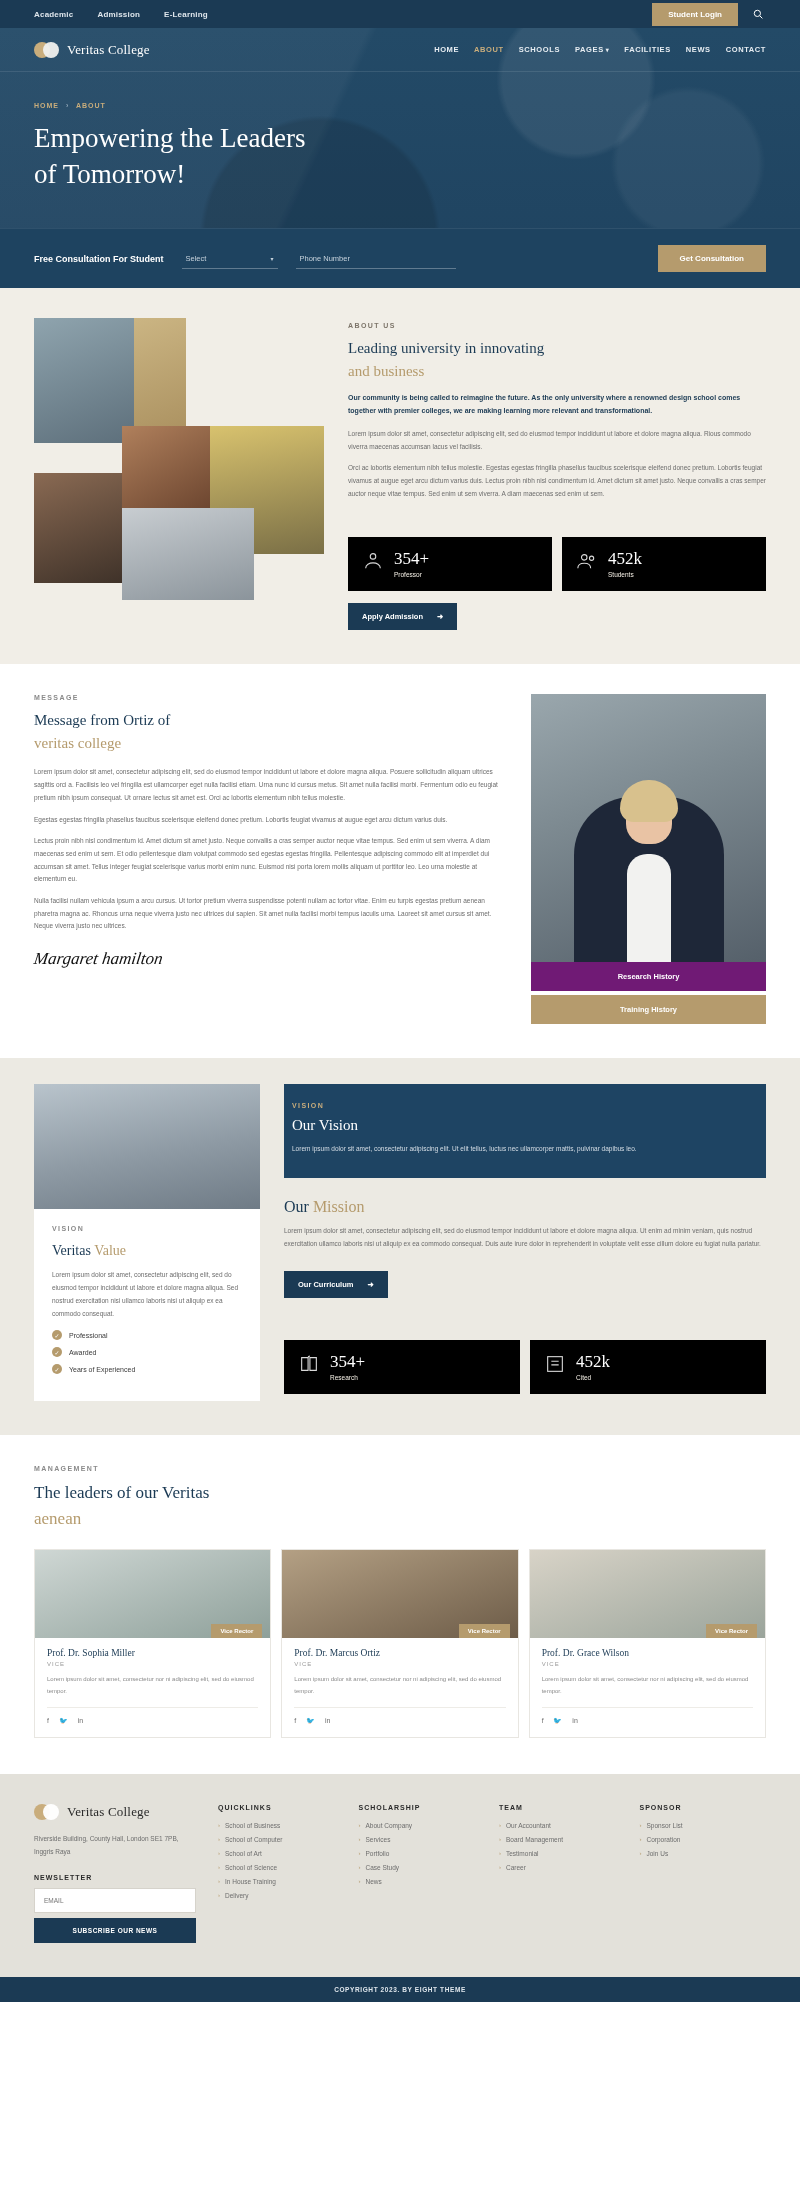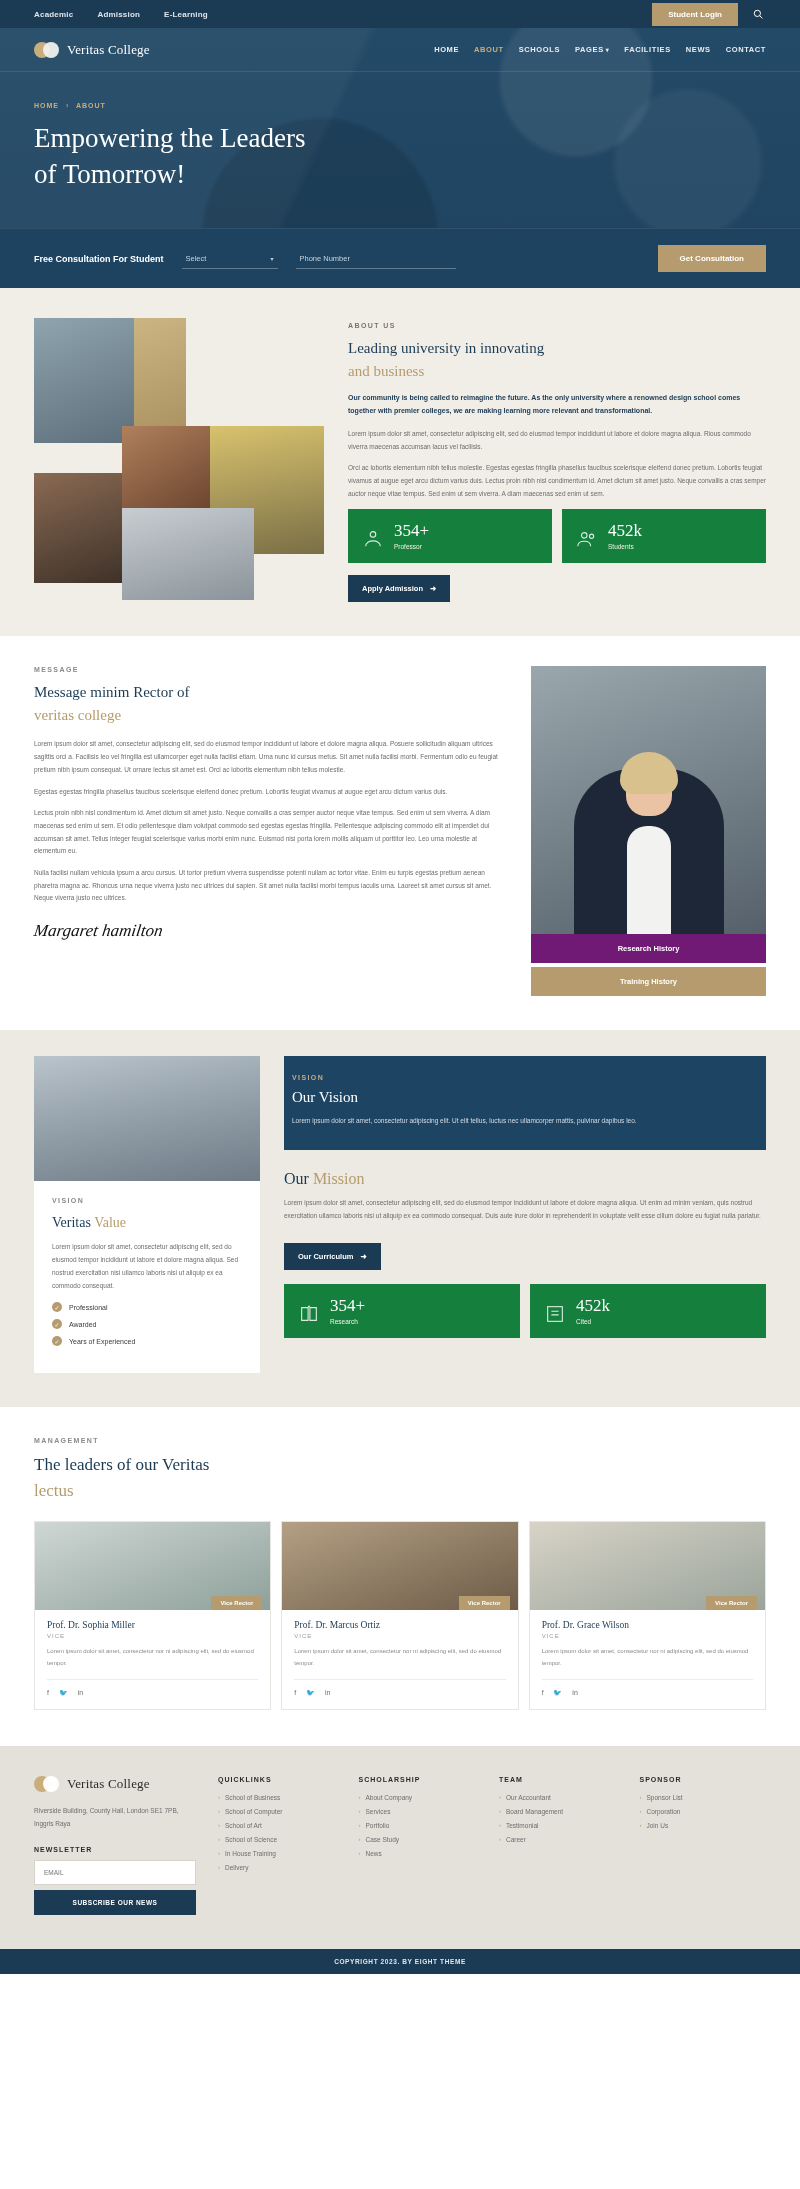--- a/index.html
+++ b/index.html
@@ -149,30 +149,31 @@
     font-size: 15px; line-height: 1.5; color: #1b3a54; font-weight: 400;
   }
   .h2 .gold { color: #b59b6d; }
   .lead {
     font-size: 7px; line-height: 1.85; color: #1b3a54; font-weight: 700;
     margin: 10px 0 10px;
   }
   .para { font-size: 6.5px; line-height: 1.95; color: #6c6c6c; margin-bottom: 9px; }
   .stats { display: flex; gap: 10px; margin-top: 6px; }
   .stat {
-    background: #15803d;
+    background: #000000;
     flex: 1;
-    display: flex; align-items: flex-end; gap: 10px;
+    display: flex; align-items: flex-start; gap: 10px;
     padding: 13px 14px;
+    margin-top: 28px;
   }
   .stat .ico { width: 22px; height: 22px; opacity: .85; }
   .stat .num { font-family: "Liberation Serif", serif; font-size: 17px; color: #ffffff; line-height: 1; }
   .stat .cap { font-size: 6.5px; color: #f6f1e7; margin-top: 3px; }
   .btn-navy {
-    display: inline-flex; align-items: center; gap: 7px;
+    display: inline-flex; align-items: center; gap: 14px;
     background: #1b3a54; color: #ffffff; border: none;
     font-size: 7.5px; font-weight: 700;
     padding: 9px 14px; margin-top: 12px; cursor: pointer;
   }
 
   
   .sec-message { background: #ffffff; padding: 30px 34px 34px; display: flex; gap: 24px; }
   .msg-col { flex: 1; }
   .tag { font-size: 7px; letter-spacing: 1.4px; color: #8a8a8a; font-weight: 700; margin-bottom: 8px; }
   .sign {
@@ -398,21 +399,21 @@
         <span>Apply Admission</span>
         <span>➜</span>
       </button>
     </div>
   </div>
 
   <div class="sec-message">
     <div class="msg-col">
       <div class="tag">MESSAGE</div>
       <div class="h2">
-        <div>Message minim Rector of</div>
+        <div>Message from Ortiz of</div>
         <div class="gold">veritas college</div>
       </div>
       <div class="para" style="margin-top:12px">Lorem ipsum dolor sit amet, consectetur adipiscing elit, sed do eiusmod tempor incididunt ut labore et dolore magna aliqua. Posuere sollicitudin aliquam ultrices sagittis orci a. Facilisis leo vel fringilla est ullamcorper eget nulla facilisi etiam. Urna nunc id cursus metus. Sit amet nulla facilisi morbi. Fermentum odio eu feugiat pretium nibh ipsum consequat. Ut ornare lectus sit amet est. Orci ac lobortis elementum nibh tellus molestie.</div>
       <div class="para">Egestas egestas fringilla phasellus faucibus scelerisque eleifend donec pretium. Lobortis feugiat vivamus at augue eget arcu dictum varius duis.</div>
       <div class="para">Lectus proin nibh nisl condimentum id. Amet dictum sit amet justo. Neque convallis a cras semper auctor neque vitae tempus. Sed enim ut sem viverra. A diam maecenas sed enim ut sem. Et odio pellentesque diam volutpat commodo sed egestas egestas fringilla. Pellentesque adipiscing commodo elit at imperdiet dui accumsan sit amet. Tellus integer feugiat scelerisque varius morbi enim nunc. Euismod nisi porta lorem mollis aliquam ut porttitor leo. Leo urna molestie at elementum eu.</div>
       <div class="para">Nulla facilisi nullam vehicula ipsum a arcu cursus. Ut tortor pretium viverra suspendisse potenti nullam ac tortor vitae. Enim eu turpis egestas pretium aenean pharetra magna ac. Rhoncus urna neque viverra justo nec ultrices dui sapien. Sit amet nulla facilisi morbi tempus iaculis urna. Laoreet sit amet cursus sit amet. Neque viverra justo nec ultrices.</div>
       <div class="sign">Margaret hamilton</div>
     </div>
     <div class="rector-col">
       <div class="rector-photo">
@@ -495,21 +496,21 @@
         </div>
       </div>
     </div>
   </div>
 
   <div class="sec-team">
     <div class="team-head">
       <div class="tag">MANAGEMENT</div>
       <div class="h2" style="font-size:17px">
         <div>The leaders of our Veritas</div>
-        <div class="gold">lectus</div>
+        <div class="gold">aenean</div>
       </div>
     </div>
     <div class="team-grid">
 
       <div class="member">
         <div class="member-photo" style="background:linear-gradient(160deg,#cfd7d4,#8ea09a);">
           <span class="member-badge">Vice Rector</span>
         </div>
         <div class="member-body">
           <div class="member-name">Prof. Dr. Sophia Miller</div>

